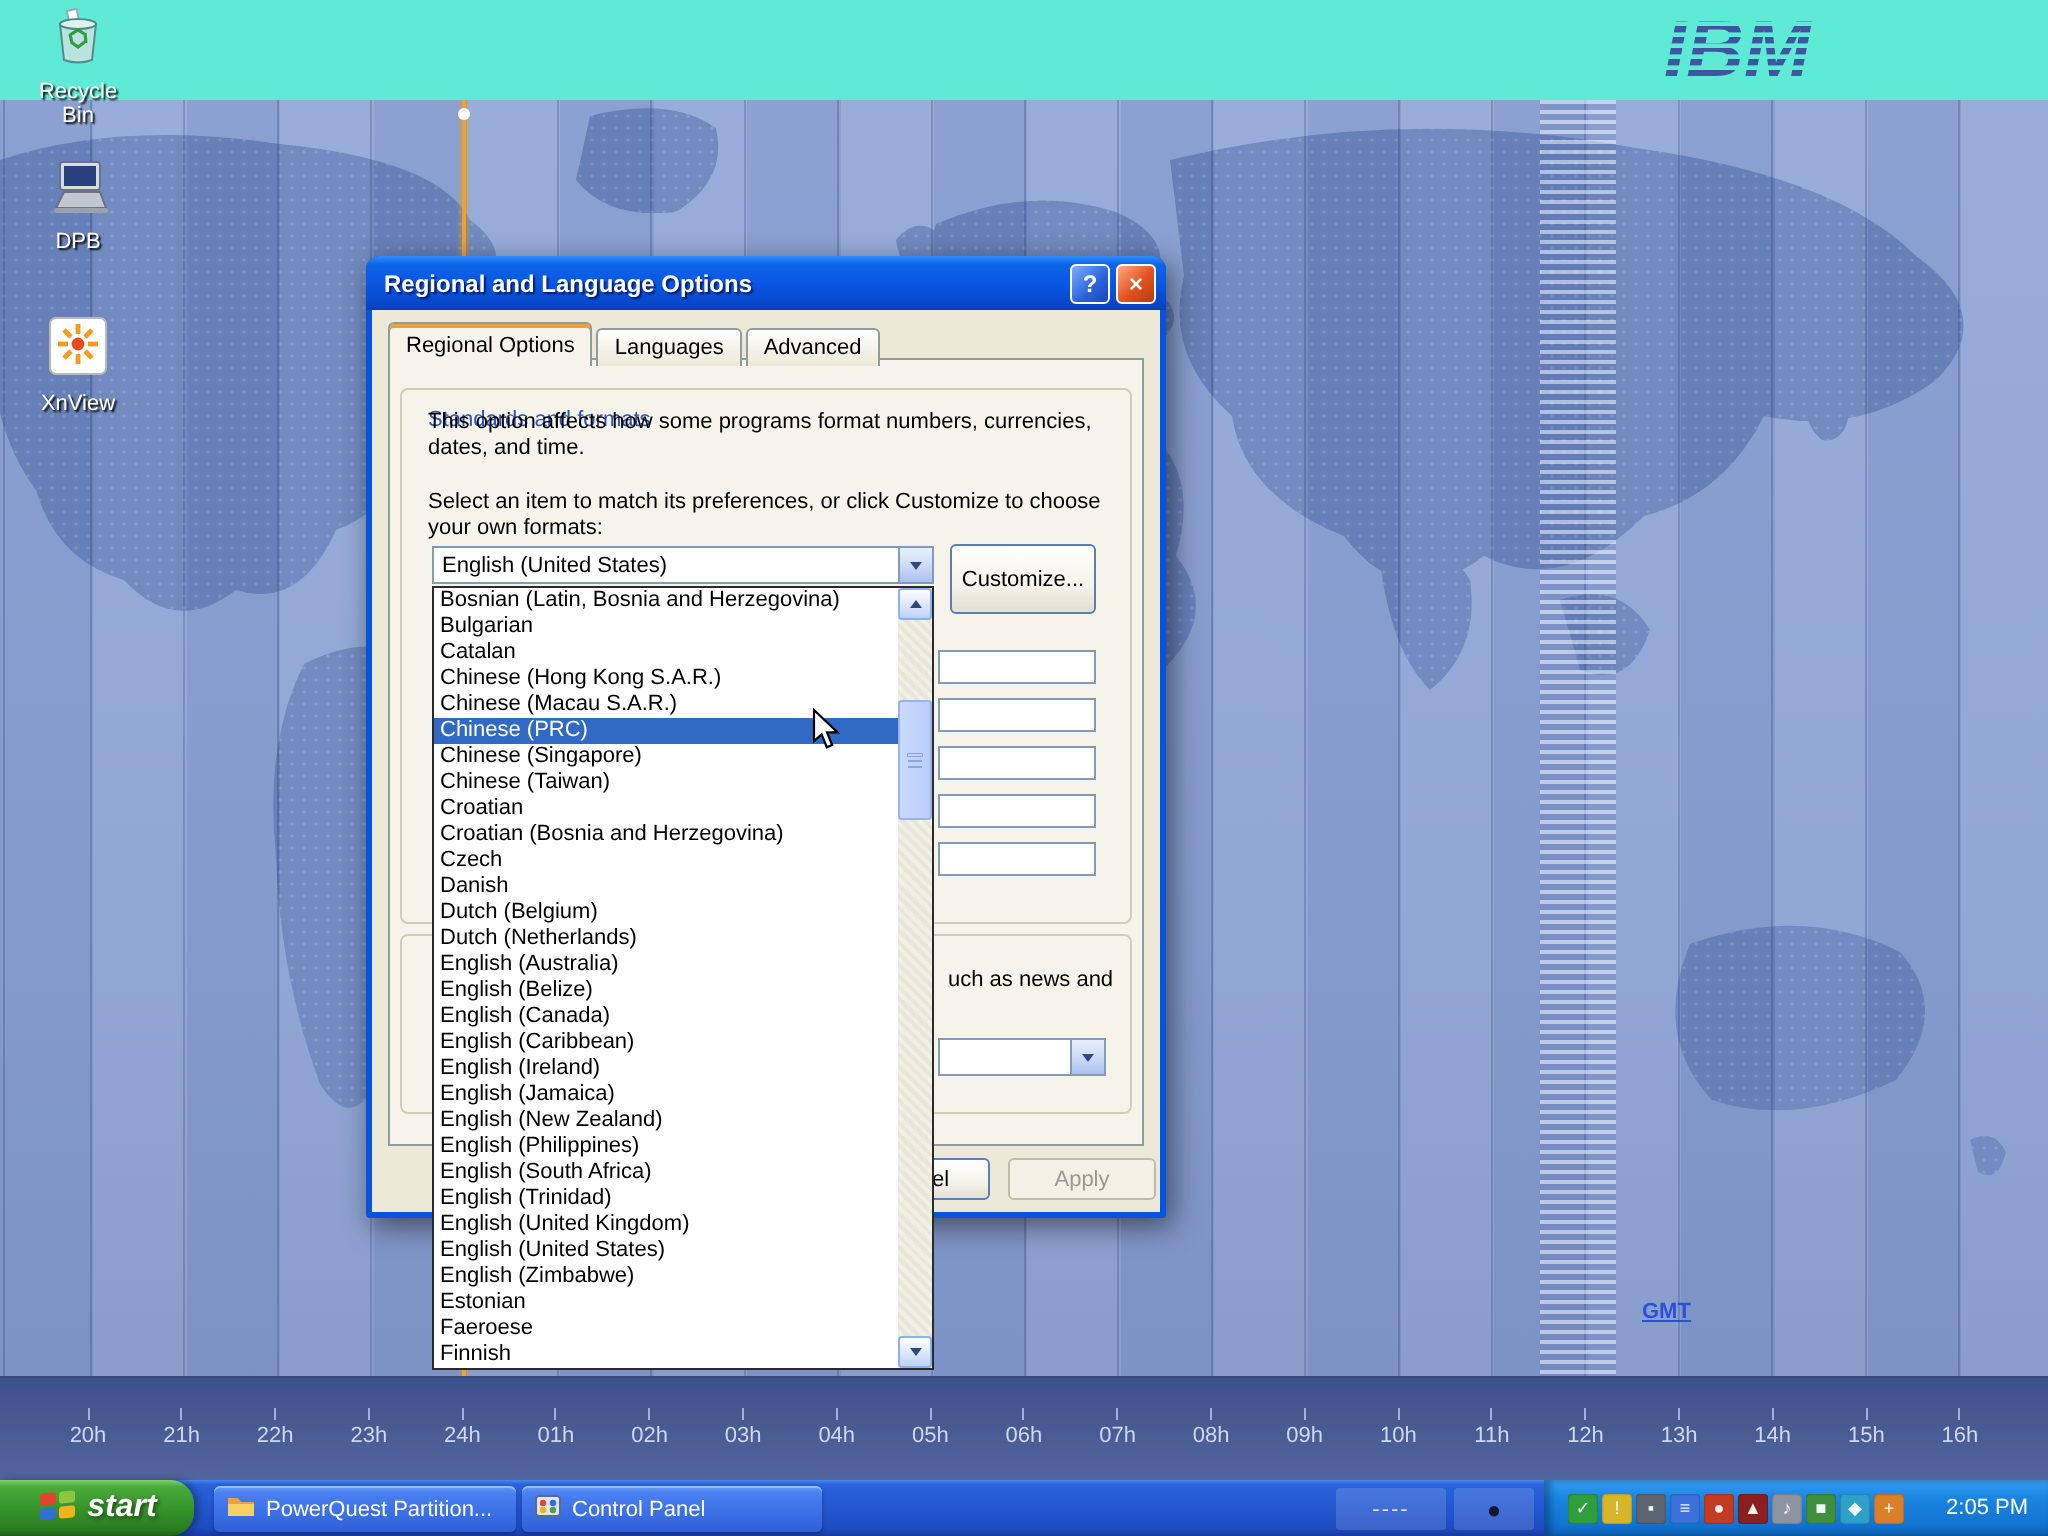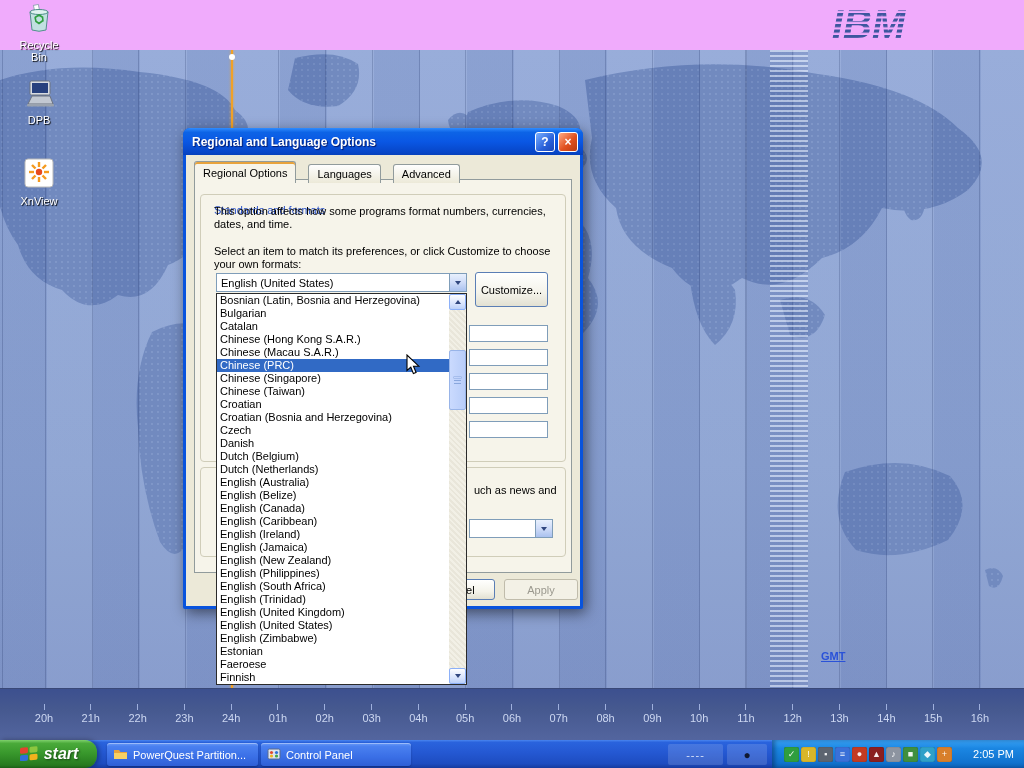--- a/index.html
+++ b/index.html
@@ -1,20 +1,20 @@
 <!DOCTYPE html>
 <html><head>
 <meta charset="utf-8">
 <style>
   * { margin:0; padding:0; box-sizing:border-box; }
   html,body { width:1024px; height:768px; overflow:hidden; }
   body { font-family:"Liberation Sans", sans-serif; background:#000; position:relative; }
 
   
-  #topbar { position:absolute; left:0; top:0; width:1024px; height:50px; background:#f0abfc; z-index:2; }
+  #topbar { position:absolute; left:0; top:0; width:1024px; height:50px; background:#5eead4; z-index:2; }
   #ibm-logo { position:absolute; right:86px; top:2px; }
   #map { position:absolute; left:0; top:50px; width:1024px; height:690px; background:linear-gradient(180deg,#93a9d8 0%,#8ba2d2 60%,#8196c9 100%); overflow:hidden; z-index:1; }
   #continents { position:absolute; left:0; top:0; }
   .grid-overlay { position:absolute; inset:0; background:repeating-linear-gradient(90deg, rgba(42,60,110,.28) 0 1px, transparent 1px 46.7px); background-position:45px 0; }
   .band-overlay { position:absolute; inset:0; background:repeating-linear-gradient(90deg, rgba(70,90,150,.10) 0 46.7px, rgba(255,255,255,.05) 46.7px 93.4px); }
   .hatch-band { position:absolute; left:770px; top:0; width:38px; height:638px;
     background:repeating-linear-gradient(180deg, rgba(235,242,255,.55) 0 2px, rgba(90,110,170,.25) 2px 5px); }
   .time-line { position:absolute; left:231px; top:0; width:2px; height:690px; background:#f0a128; box-shadow:0 0 3px rgba(240,161,40,.8); }
   .time-line::before { content:""; position:absolute; left:-2px; top:4px; width:6px; height:6px; border-radius:50%; background:#fff; }
   .bottom-band { position:absolute; left:0; bottom:0; width:100%; height:52px; background:linear-gradient(180deg,#3c508f 0%,#46598f 40%,#53659f 100%); border-top:1px solid rgba(20,30,60,.4); }
@@ -36,21 +36,21 @@
   .titlebar { height:27px; display:flex; align-items:center; padding:0 5px 0 9px; border-radius:7px 7px 0 0;
     background:linear-gradient(180deg,#2f8cff 0%,#0d64e6 16%,#0a57e4 50%,#0746c8 90%,#0640bb 100%); }
   .title { color:#fff; font-weight:bold; font-size:12px; flex:1; text-shadow:1px 1px 1px rgba(0,0,60,.7); }
   .tb-btn { width:20px; height:20px; margin-left:3px; border:1px solid #fff; border-radius:3px; color:#fff;
     font-weight:bold; font-size:12px; line-height:18px; text-align:center; cursor:pointer; }
   .help-btn { background:linear-gradient(135deg,#7ab0ff,#2a61da 60%,#1b47b8); }
   .close-btn { background:linear-gradient(135deg,#ffab84,#e1511f 55%,#b83a10); }
   .dlg-body { position:absolute; left:3px; right:3px; top:27px; bottom:3px; background:#ece9d8; }
 
   .tabs { position:absolute; left:8px; top:6px; display:flex; align-items:flex-end; z-index:6; }
-  .tab { height:19px; line-height:19px; font-size:11px; padding:0 8px; margin-right:12px; color:#000;
+  .tab { height:19px; line-height:19px; font-size:11px; padding:0 8px; margin-right:2px; color:#000;
     border:1px solid #919b9c; border-bottom:none; border-radius:3px 3px 0 0;
     background:linear-gradient(#fefefe,#ece9d8); cursor:pointer; }
   .tab.active { height:22px; line-height:22px; background:#f6f4ea; box-shadow:inset 0 2px 0 #e8a33d; position:relative; z-index:7; }
   .tab-panel { position:absolute; left:8px; right:8px; top:24px; bottom:33px; background:#f6f4ea; border:1px solid #919b9c; }
 
   .group-box { position:absolute; border:1px solid #d0cdb9; border-radius:4px; }
   .g1 { left:5px; top:14px; width:366px; height:268px; }
   .g2 { left:5px; top:287px; width:366px; height:90px; }
   .group-caption { position:absolute; top:-7px; left:10px; background:#f6f4ea; padding:0 3px; font-size:11px; color:#2a52c8;margin-top:16px; }
 

